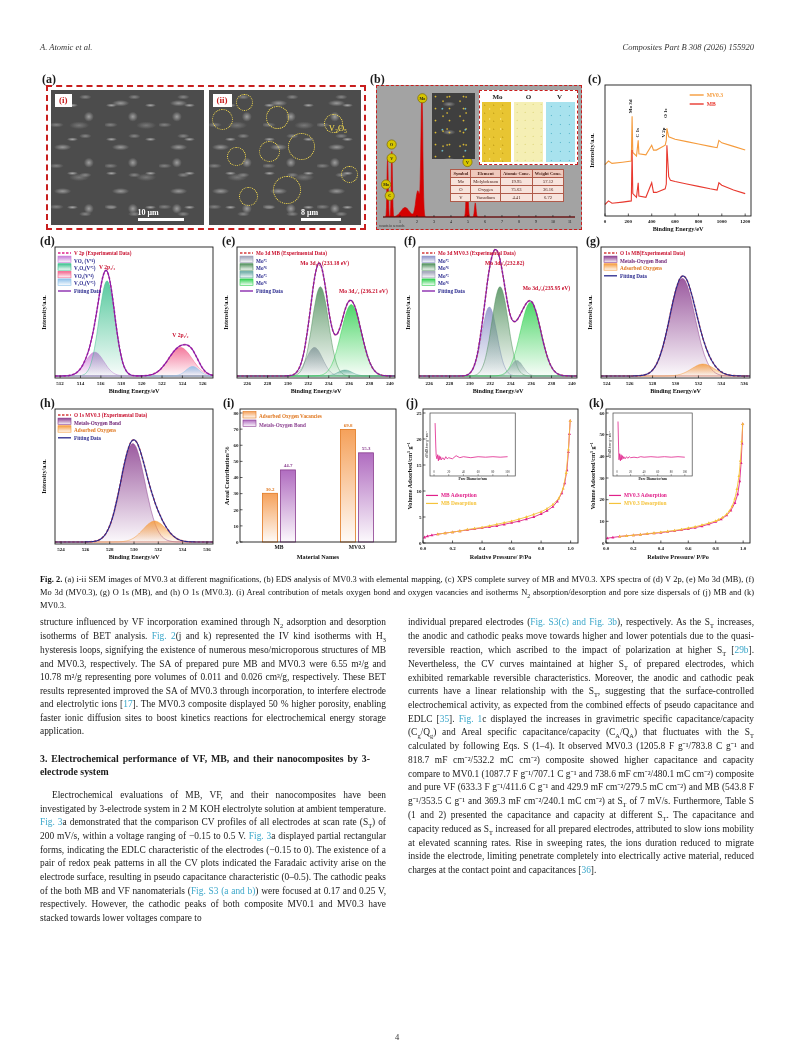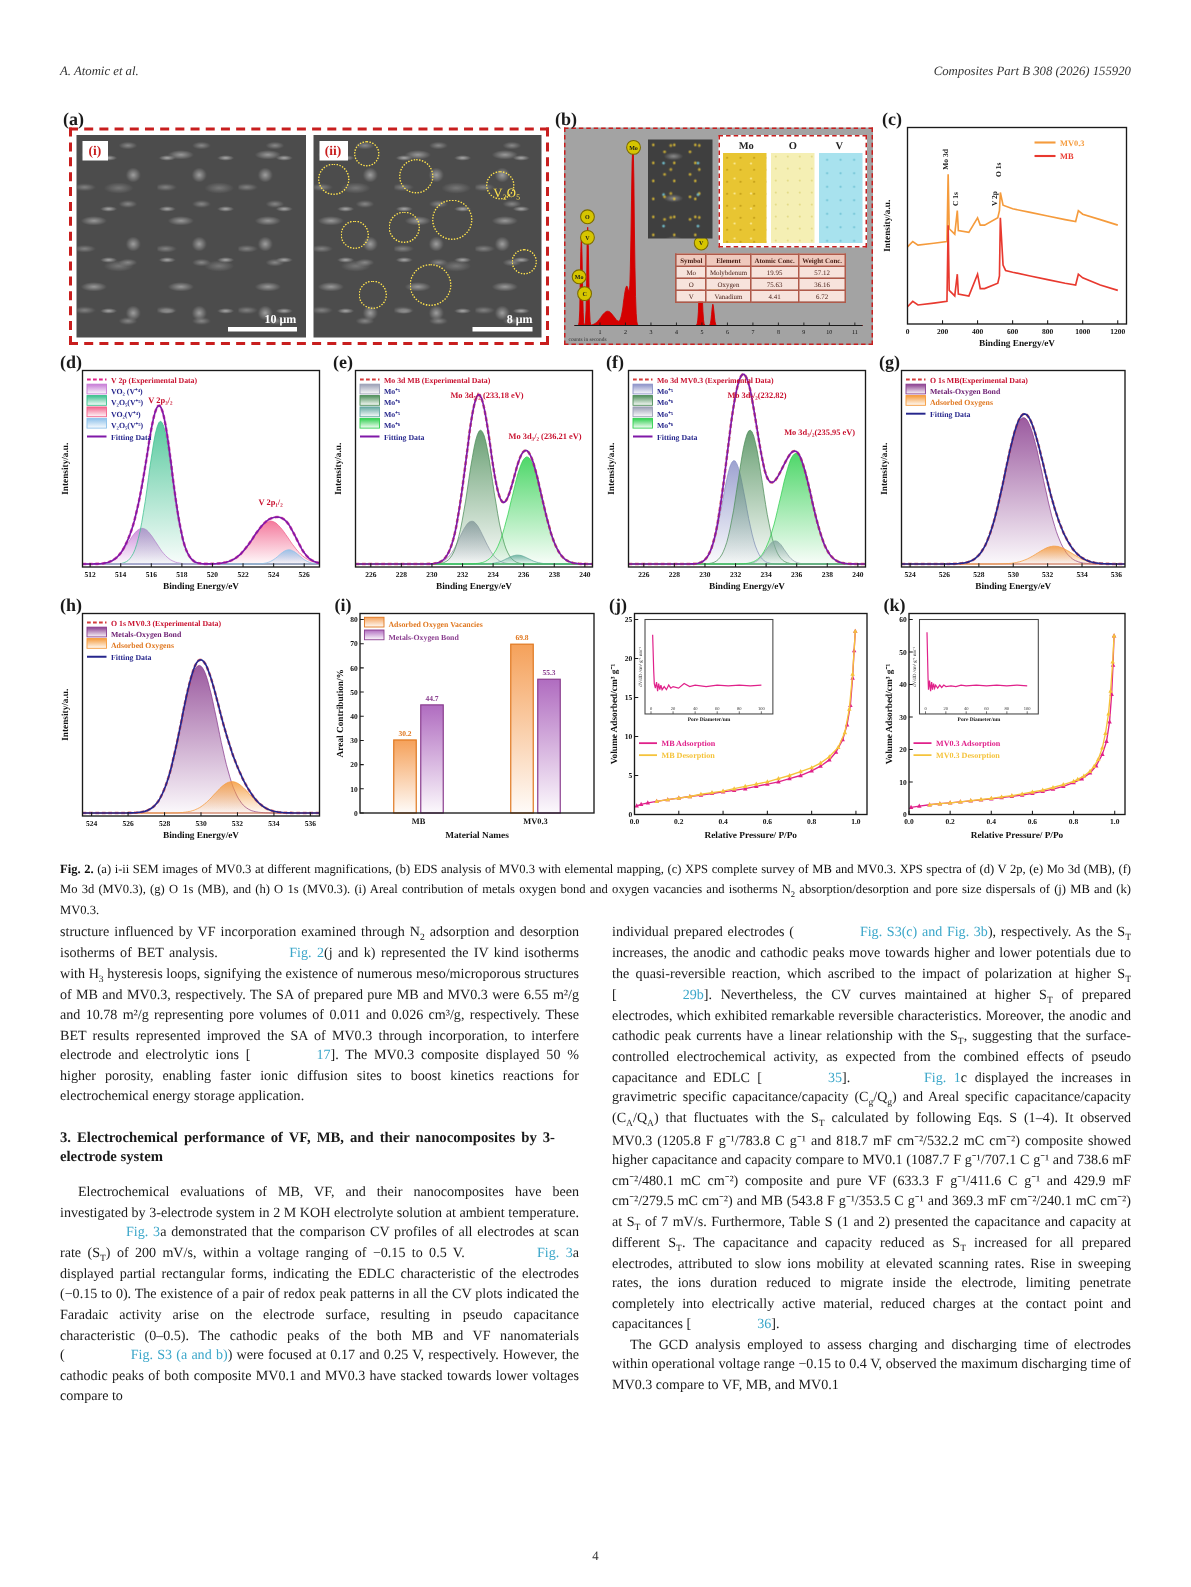--- a/index.html
+++ b/index.html
@@ -19,21 +19,21 @@
     background-image:
       radial-gradient(ellipse 14px 5px at 20% 30%, #9a9a9a 0%, transparent 62%),
       radial-gradient(ellipse 10px 4px at 70% 18%, #8a8a8a 0%, transparent 62%),
       radial-gradient(ellipse 16px 6px at 42% 68%, #787878 0%, transparent 62%),
       radial-gradient(ellipse 8px 8px at 86% 58%, #9f9f9f 0%, transparent 62%),
       radial-gradient(ellipse 12px 4px at 10% 85%, #858585 0%, transparent 62%),
       radial-gradient(ellipse 9px 3px at 55% 45%, #ababab 0%, transparent 62%);
     background-size:58px 44px,49px 39px,67px 52px,44px 46px,54px 41px,39px 34px;}
   .semlabel{position:absolute;top:4px;left:4px;background:#fff;color:#C81E1E;font-weight:bold;
             font-size:9px;padding:0 4px;line-height:13px;}
-  .scalebar{position:absolute;right:6px;bottom:4px;color:#fff;font-weight:bold;font-size:8px;text-align:right;}
+  .scalebar{position:absolute;right:20px;bottom:4px;color:#fff;font-weight:bold;font-size:8px;text-align:left;}
   .scalebar .bar{height:3px;background:#fff;margin-top:1px;}
   .ycircle{position:absolute;border:1.6px dotted #FFE34D;border-radius:50%;}
   .vlabel{position:absolute;top:6px;right:14px;color:#FFE34D;font-weight:normal;font-size:8.5px;margin-top:27px;}
   
   .edsbox{position:absolute;left:6px;right:0;top:13px;bottom:2px;border:1.5px dashed #C81E1E;background:#a3a3a3;}
   .semov{position:absolute;left:27%;top:5%;width:21%;height:46%;background-color:#3f3f3f;
     background-image:
       radial-gradient(circle 2px at 25% 30%, #E8C532 0%, transparent 70%),
       radial-gradient(circle 2px at 65% 55%, #E8C532 0%, transparent 70%),
       radial-gradient(circle 2px at 45% 75%, #79d8e8 0%, transparent 70%),
@@ -56,21 +56,21 @@
   table.eds td{background:#F7E3DC;}
   .edsfoot{position:absolute;left:2px;bottom:1px;font-size:3.6px;color:#333;}
   
   .caption{position:absolute;top:566px;left:40px;width:714px;font-size:8.4px;line-height:1.5;
            text-align:justify;color:#111;}
   .columns{position:absolute;top:616px;left:40px;width:714px;display:flex;gap:22px;}
   .col{width:346px;font-size:9.4px;line-height:1.44;text-align:justify;}
   .col p{margin:0;}
   .col p.ind{text-indent:12px;}
   .col h2{font-size:9.8px;margin:13px 16px 11px 0;line-height:1.35;}
-  .link{color:#3AA6C9;margin-left:44px;}
+  .link{color:#3AA6C9;}
   sub{font-size:68%;}
   .pageno{position:absolute;bottom:16px;left:0;right:0;text-align:center;font-size:8.5px;color:#333;}
 </style>
 </head>
 <body>
 
 <div class="page">
   <div class="hdr">
     <span>A. Atomic et al.</span>
     <span>Composites Part B 308 (2026) 155920</span>
@@ -851,18 +851,17 @@
   <p class="caption"><span style="font-weight: bold;">Fig. 2.</span><span> (a) i-ii SEM images of MV0.3 at different magnifications, (b) EDS analysis of MV0.3 with elemental mapping, (c) XPS complete survey of MB and MV0.3. XPS spectra of (d) V 2p, (e) Mo 3d (MB), (f) Mo 3d (MV0.3), (g) O 1s (MB), and (h) O 1s (MV0.3). (i) Areal contribution of metals oxygen bond and oxygen vacancies and isotherms N</span><sub>2</sub><span> absorption/desorption and pore size dispersals of (j) MB and (k) MV0.3.</span></p>
 
   <div class="columns">
     <div class="col">
       <p><span>structure influenced by VF incorporation examined through N</span><sub>2</sub><span> adsorption and desorption isotherms of BET analysis. </span><span class="link">Fig. 2</span><span>(j and k) represented the IV kind isotherms with H</span><sub>3</sub><span> hysteresis loops, signifying the existence of numerous meso/microporous structures of MB and MV0.3, respectively. The SA of prepared pure MB and MV0.3 were 6.55 m²/g and 10.78 m²/g representing pore volumes of 0.011 and 0.026 cm³/g, respectively. These BET results represented improved the SA of MV0.3 through incorporation, to interfere electrode and electrolytic ions [</span><span class="link">17</span><span>]. The MV0.3 composite displayed 50 % higher porosity, enabling faster ionic diffusion sites to boost kinetics reactions for electrochemical energy storage application.</span></p>
       <h2>3. Electrochemical performance of VF, MB, and their nanocomposites by 3-electrode system</h2>
       <p class="ind"><span>Electrochemical evaluations of MB, VF, and their nanocomposites have been investigated by 3-electrode system in 2 M KOH electrolyte solution at ambient temperature. </span><span class="link">Fig. 3</span><span>a demonstrated that the comparison CV profiles of all electrodes at scan rate (S</span><sub>T</sub><span>) of 200 mV/s, within a voltage ranging of −0.15 to 0.5 V. </span><span class="link">Fig. 3</span><span>a displayed partial rectangular forms, indicating the EDLC characteristic of the electrodes (−0.15 to 0). The existence of a pair of redox peak patterns in all the CV plots indicated the Faradaic activity arise on the electrode surface, resulting in pseudo capacitance characteristic (0–0.5). The cathodic peaks of the both MB and VF nanomaterials (</span><span class="link">Fig. S3 (a and b)</span><span>) were focused at 0.17 and 0.25 V, respectively. However, the cathodic peaks of both composite MV0.1 and MV0.3 have stacked towards lower voltages compare to</span></p>
     </div>
     <div class="col">
       <p><span>individual prepared electrodes (</span><span class="link">Fig. S3(c) and Fig. 3b</span><span>), respectively. As the S</span><sub>T</sub><span> increases, the anodic and cathodic peaks move towards higher and lower potentials due to the quasi-reversible reaction, which ascribed to the impact of polarization at higher S</span><sub>T</sub><span> [</span><span class="link">29b</span><span>]. Nevertheless, the CV curves maintained at higher S</span><sub>T</sub><span> of prepared electrodes, which exhibited remarkable reversible characteristics. Moreover, the anodic and cathodic peak currents have a linear relationship with the S</span><sub>T</sub><span>, suggesting that the surface-controlled electrochemical activity, as expected from the combined effects of pseudo capacitance and EDLC [</span><span class="link">35</span><span>]. </span><span class="link">Fig. 1</span><span>c displayed the increases in gravimetric specific capacitance/capacity (C</span><sub>g</sub><span>/Q</span><sub>g</sub><span>) and Areal specific capacitance/capacity (C</span><sub>A</sub><span>/Q</span><sub>A</sub><span>) that fluctuates with the S</span><sub>T</sub><span> calculated by following Eqs. S (1–4). It observed MV0.3 (1205.8 F g⁻¹/783.8 C g⁻¹ and 818.7 mF cm⁻²/532.2 mC cm⁻²) composite showed higher capacitance and capacity compare to MV0.1 (1087.7 F g⁻¹/707.1 C g⁻¹ and 738.6 mF cm⁻²/480.1 mC cm⁻²) composite and pure VF (633.3 F g⁻¹/411.6 C g⁻¹ and 429.9 mF cm⁻²/279.5 mC cm⁻²) and MB (543.8 F g⁻¹/353.5 C g⁻¹ and 369.3 mF cm⁻²/240.1 mC cm⁻²) at S</span><sub>T</sub><span> of 7 mV/s. Furthermore, Table S (1 and 2) presented the capacitance and capacity at different S</span><sub>T</sub><span>. The capacitance and capacity reduced as S</span><sub>T</sub><span> increased for all prepared electrodes, attributed to slow ions mobility at elevated scanning rates. Rise in sweeping rates, the ions duration reduced to migrate inside the electrode, limiting penetrate completely into electrically active material, reduced charges at the contact point and capacitances [</span><span class="link">36</span><span>].</span></p>
-      <p class="ind"><span>The GCD analysis employed to assess charging and discharging time of electrodes within operational voltage range −0.15 to 0.4 V, observed the maximum discharging time of MV0.3 compare to VF, MB, and MV0.1</span></p>
     </div>
   </div>
 
   <div class="pageno">4</div>
 </div>
 
 </body></html>

